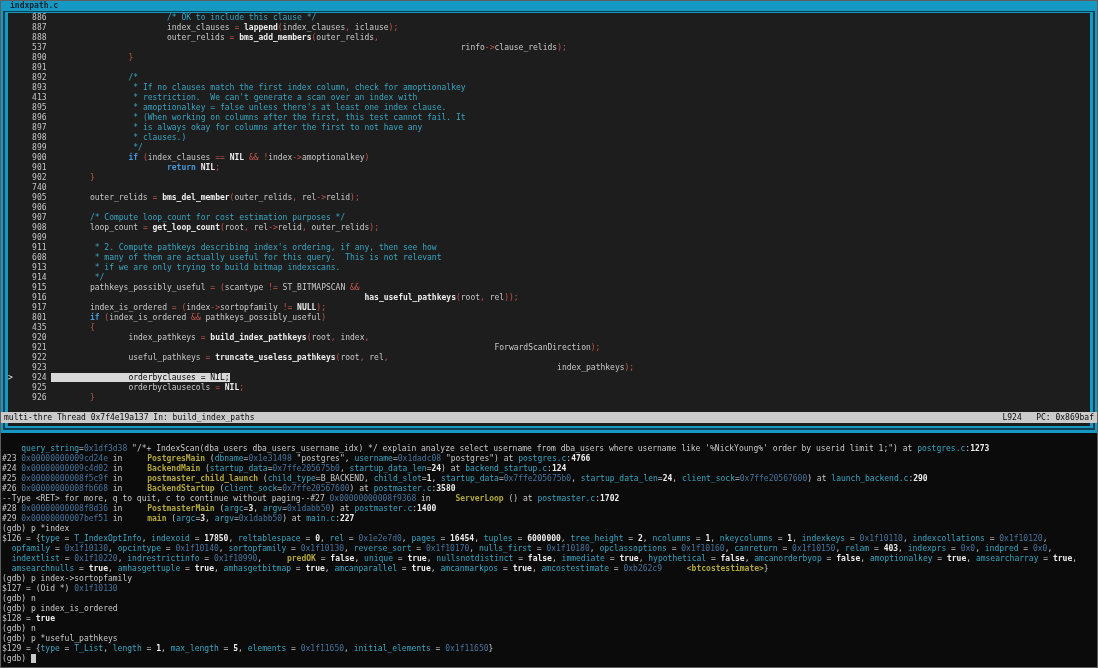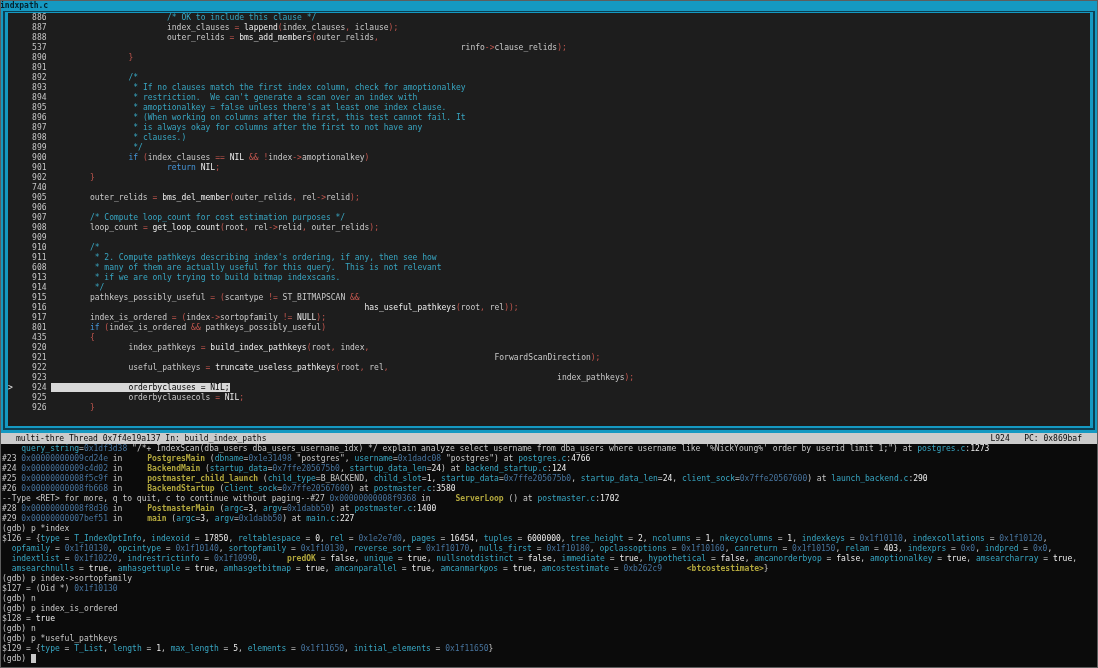--- a/index.html
+++ b/index.html
@@ -14,39 +14,39 @@
     --hlbg:#d8d8d8; --statusbg:#cbcbcb;
   }
   #outer-border{position:absolute;inset:0;border:1px solid #5e5e5e;box-sizing:border-box;pointer-events:none;z-index:50;}
   
   #src-window{position:absolute;left:0;top:0;width:1098px;height:433px;background:var(--frame);box-sizing:border-box;}
   .seam{position:absolute;background:var(--seam);}
   #seam-top{left:3px;right:3px;top:11px;height:1px;}
   #seam-bottom{left:3px;right:3px;bottom:3px;height:2px;}
   #seam-left{left:3px;top:11px;bottom:3px;width:2px;}
   #seam-right{right:3px;top:11px;bottom:3px;width:2px;}
-  #src-title{position:absolute;left:0;top:1px;color:#03222f;font-weight:bold;white-space:pre;}
+  #src-title{position:absolute;left:10px;top:1px;color:#03222f;font-weight:bold;white-space:pre;}
   #src-inner{position:absolute;left:8px;top:13px;right:8px;bottom:7px;background:var(--srcbg);overflow:hidden;}
   .src-line{height:10px;white-space:pre;}
   .marker{color:#e8e8e8;}
   .lnum{color:#c6c6c6;}
   
   .sp{color:var(--plain);}
   .so{color:var(--op);}
-  .sf{color:var(--fn);font-weight:normal;}
+  .sf{color:var(--fn);font-weight:bold;}
   .sc{color:var(--teal);}
-  .sk{color:var(--kw);font-weight:normal;}
-  .sb{color:var(--bw);font-weight:normal;margin-top:12px;}
+  .sk{color:var(--kw);font-weight:bold;}
+  .sb{color:var(--bw);font-weight:bold;margin-top:12px;}
   .sa{color:var(--addr);}
   .sy{color:var(--olive);font-weight:bold;padding-left:20px;}
   .hl{background:var(--hlbg);color:#000;}
   
-  #status-bar{position:absolute;left:0;top:433px;width:1098px;height:11px;background:var(--statusbg);
+  #status-bar{position:absolute;left:0;top:412px;width:1098px;height:11px;background:var(--statusbg);
     color:#0a0a0a;display:flex;justify-content:space-between;align-items:center;
-    padding:0 16px;box-sizing:border-box;white-space:pre;}
+    padding:0 4px;box-sizing:border-box;white-space:pre;}
   
   #gdb-console{position:absolute;left:0;top:444px;width:1098px;height:224px;background:var(--gdbbg);
     padding-left:2px;box-sizing:border-box;overflow:hidden;}
   .gdb-line{height:10px;white-space:pre;}
   .cursor{display:inline-block;width:5px;height:9px;background:#c9c9c9;vertical-align:-2px;}
 </style>
 </head>
 <body style="--frame: #1599c2; --seam: #0c3f52; --srcbg: #1d1d1d; --gdbbg: #0b0b0b; --plain: #c9c9c9; --teal: #38a6c2; --op: #c2564e; --kw: #4596d9; --addr: #47749e; --olive: #b3a83e; --hlbg: #d8d8d8; --statusbg: #cbcbcb;">
 
 <div id="terminal">
@@ -59,36 +59,35 @@
     <div id="src-title">indxpath.c</div>
     <div id="src-inner">
         <div class="src-line"><span class="marker">  </span><span class="lnum">   886 </span><span class="sp">                        </span><span class="sc">/* OK to include this clause */</span></div>
         <div class="src-line"><span class="marker">  </span><span class="lnum">   887 </span><span class="sp">                        </span><span class="sp">index_clauses </span><span class="so">=</span><span class="sp"> </span><span class="sf">lappend</span><span class="so">(</span><span class="sp">index_clauses</span><span class="so">,</span><span class="sp"> iclause</span><span class="so">);</span></div>
         <div class="src-line"><span class="marker">  </span><span class="lnum">   888 </span><span class="sp">                        </span><span class="sp">outer_relids </span><span class="so">=</span><span class="sp"> </span><span class="sf">bms_add_members</span><span class="so">(</span><span class="sp">outer_relids</span><span class="so">,</span></div>
         <div class="src-line"><span class="marker">  </span><span class="lnum">   537 </span><span class="sp">                                                                                     </span><span class="sp">rinfo</span><span class="so">-&gt;</span><span class="sp">clause_relids</span><span class="so">);</span></div>
         <div class="src-line"><span class="marker">  </span><span class="lnum">   890 </span><span class="sp">                </span><span class="so">}</span></div>
         <div class="src-line"><span class="marker">  </span><span class="lnum">   891 </span></div>
         <div class="src-line"><span class="marker">  </span><span class="lnum">   892 </span><span class="sp">                </span><span class="sc">/*</span></div>
         <div class="src-line"><span class="marker">  </span><span class="lnum">   893 </span><span class="sp">                 </span><span class="sc">* If no clauses match the first index column, check for amoptionalkey</span></div>
-        <div class="src-line"><span class="marker">  </span><span class="lnum">   894 </span><span class="sp">                 </span><span class="sc">* restriction.  We can't generate a scan over an index with</span></div>
+        <div class="src-line"><span class="marker">  </span><span class="lnum">   413 </span><span class="sp">                 </span><span class="sc">* restriction.  We can't generate a scan over an index with</span></div>
         <div class="src-line"><span class="marker">  </span><span class="lnum">   895 </span><span class="sp">                 </span><span class="sc">* amoptionalkey = false unless there's at least one index clause.</span></div>
         <div class="src-line"><span class="marker">  </span><span class="lnum">   896 </span><span class="sp">                 </span><span class="sc">* (When working on columns after the first, this test cannot fail. It</span></div>
         <div class="src-line"><span class="marker">  </span><span class="lnum">   897 </span><span class="sp">                 </span><span class="sc">* is always okay for columns after the first to not have any</span></div>
         <div class="src-line"><span class="marker">  </span><span class="lnum">   898 </span><span class="sp">                 </span><span class="sc">* clauses.)</span></div>
         <div class="src-line"><span class="marker">  </span><span class="lnum">   899 </span><span class="sp">                 </span><span class="sc">*/</span></div>
         <div class="src-line"><span class="marker">  </span><span class="lnum">   900 </span><span class="sp">                </span><span class="sk">if</span><span class="sp"> </span><span class="so">(</span><span class="sp">index_clauses </span><span class="so">==</span><span class="sp"> </span><span class="sb">NIL</span><span class="sp"> </span><span class="so">&amp;&amp;</span><span class="sp"> </span><span class="so">!</span><span class="sp">index</span><span class="so">-&gt;</span><span class="sp">amoptionalkey</span><span class="so">)</span></div>
         <div class="src-line"><span class="marker">  </span><span class="lnum">   901 </span><span class="sp">                        </span><span class="sk">return</span><span class="sp"> </span><span class="sb">NIL</span><span class="so">;</span></div>
         <div class="src-line"><span class="marker">  </span><span class="lnum">   902 </span><span class="sp">        </span><span class="so">}</span></div>
         <div class="src-line"><span class="marker">  </span><span class="lnum">   740 </span></div>
         <div class="src-line"><span class="marker">  </span><span class="lnum">   905 </span><span class="sp">        </span><span class="sp">outer_relids </span><span class="so">=</span><span class="sp"> </span><span class="sf">bms_del_member</span><span class="so">(</span><span class="sp">outer_relids</span><span class="so">,</span><span class="sp"> rel</span><span class="so">-&gt;</span><span class="sp">relid</span><span class="so">);</span></div>
         <div class="src-line"><span class="marker">  </span><span class="lnum">   906 </span></div>
         <div class="src-line"><span class="marker">  </span><span class="lnum">   907 </span><span class="sp">        </span><span class="sc">/* Compute loop_count for cost estimation purposes */</span></div>
         <div class="src-line"><span class="marker">  </span><span class="lnum">   908 </span><span class="sp">        </span><span class="sp">loop_count </span><span class="so">=</span><span class="sp"> </span><span class="sf">get_loop_count</span><span class="so">(</span><span class="sp">root</span><span class="so">,</span><span class="sp"> rel</span><span class="so">-&gt;</span><span class="sp">relid</span><span class="so">,</span><span class="sp"> outer_relids</span><span class="so">);</span></div>
         <div class="src-line"><span class="marker">  </span><span class="lnum">   909 </span></div>
-        <div class="src-line"><span class="marker">  </span><span class="lnum">   910 </span><span class="sp">        </span><span class="sc">/*</span></div>
         <div class="src-line"><span class="marker">  </span><span class="lnum">   911 </span><span class="sp">         </span><span class="sc">* 2. Compute pathkeys describing index's ordering, if any, then see how</span></div>
         <div class="src-line"><span class="marker">  </span><span class="lnum">   608 </span><span class="sp">         </span><span class="sc">* many of them are actually useful for this query.  This is not relevant</span></div>
         <div class="src-line"><span class="marker">  </span><span class="lnum">   913 </span><span class="sp">         </span><span class="sc">* if we are only trying to build bitmap indexscans.</span></div>
         <div class="src-line"><span class="marker">  </span><span class="lnum">   914 </span><span class="sp">         </span><span class="sc">*/</span></div>
         <div class="src-line"><span class="marker">  </span><span class="lnum">   915 </span><span class="sp">        </span><span class="sp">pathkeys_possibly_useful </span><span class="so">=</span><span class="sp"> </span><span class="so">(</span><span class="sp">scantype </span><span class="so">!=</span><span class="sp"> ST_BITMAPSCAN </span><span class="so">&amp;&amp;</span></div>
         <div class="src-line"><span class="marker">  </span><span class="lnum">   916 </span><span class="sp">                                                                 </span><span class="sf">has_useful_pathkeys</span><span class="so">(</span><span class="sp">root</span><span class="so">,</span><span class="sp"> rel</span><span class="so">));</span></div>
         <div class="src-line"><span class="marker">  </span><span class="lnum">   917 </span><span class="sp">        </span><span class="sp">index_is_ordered </span><span class="so">=</span><span class="sp"> </span><span class="so">(</span><span class="sp">index</span><span class="so">-&gt;</span><span class="sp">sortopfamily </span><span class="so">!=</span><span class="sp"> </span><span class="sb">NULL</span><span class="so">);</span></div>
         <div class="src-line"><span class="marker">  </span><span class="lnum">   801 </span><span class="sp">        </span><span class="sk">if</span><span class="sp"> </span><span class="so">(</span><span class="sp">index_is_ordered </span><span class="so">&amp;&amp;</span><span class="sp"> pathkeys_possibly_useful</span><span class="so">)</span></div>
         <div class="src-line"><span class="marker">  </span><span class="lnum">   435 </span><span class="sp">        </span><span class="so">{</span></div>
         <div class="src-line"><span class="marker">  </span><span class="lnum">   920 </span><span class="sp">                </span><span class="sp">index_pathkeys </span><span class="so">=</span><span class="sp"> </span><span class="sf">build_index_pathkeys</span><span class="so">(</span><span class="sp">root</span><span class="so">,</span><span class="sp"> index</span><span class="so">,</span></div>

